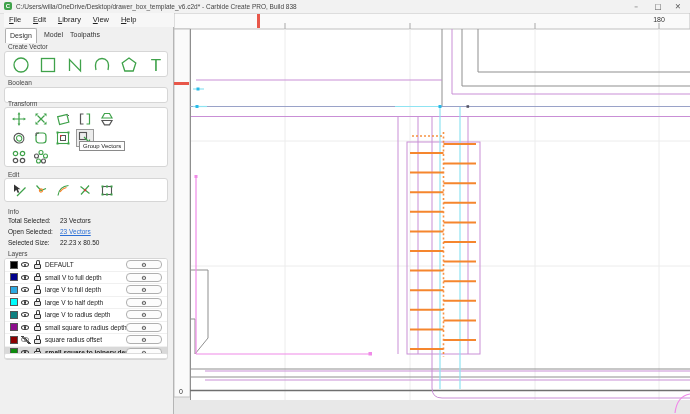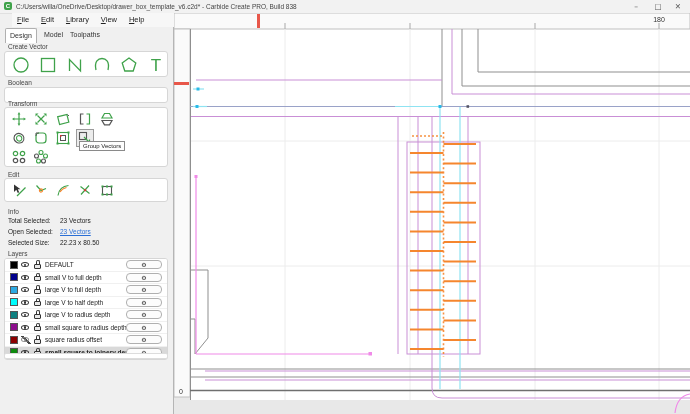--- a/index.html
+++ b/index.html
@@ -7,21 +7,21 @@
   .app{position:relative;width:690px;height:414px;background:#f0f0f0;overflow:hidden;font-size:7px;color:#333;}
 
   
   .titlebar{position:absolute;left:0;top:0;width:690px;height:13px;background:#f2f2f2;border-bottom:1px solid #e0e0e0;}
   .appicon{position:absolute;left:4px;top:2px;width:8px;height:8px;background:#3fa24a;border-radius:2px;color:#fff;font-size:6px;line-height:8px;text-align:center;font-weight:bold;}
   .titletext{position:absolute;left:16px;top:3px;font-size:6.5px;color:#444;white-space:nowrap;}
   .winbtn{position:absolute;top:0;width:20px;height:13px;text-align:center;font-size:7.5px;line-height:13px;color:#555;font-family:"DejaVu Sans",sans-serif;}
   .winbtn.min{right:44px}.winbtn.max{right:22px}.winbtn.cls{right:2px}
 
   
-  .menubar{position:absolute;left:12px;top:13px;width:174px;height:14px;background:#f7f7f7;}
+  .menubar{position:absolute;left:4px;top:13px;width:174px;height:14px;background:#f7f7f7;}
   .menuitem{display:inline-block;padding:2px 5px;font-size:7.5px;color:#222;}
 
   
   .leftpanel{position:absolute;left:0;top:27px;width:174px;height:387px;background:#f0f0f0;border-right:1px solid #b5b5b5;box-sizing:border-box;}
   .tab{position:absolute;top:1px;height:14px;line-height:14px;text-align:center;font-size:7px;color:#333;padding:0 4px;}
   .tab.active{background:#fff;border:1px solid #b0b0b0;border-bottom:none;border-radius:2px 2px 0 0;}
   .seclabel{position:absolute;left:8px;font-size:6.5px;color:#444;}
   .secbox{position:absolute;left:4px;width:164px;background:#fff;border:1px solid #d6d6d6;border-radius:3px;box-sizing:border-box;}
   .iconrow{display:flex;align-items:center;gap:6px;padding:3px 0 0 6px;}
   .ticon{width:16px;height:16px;flex:0 0 auto;}

